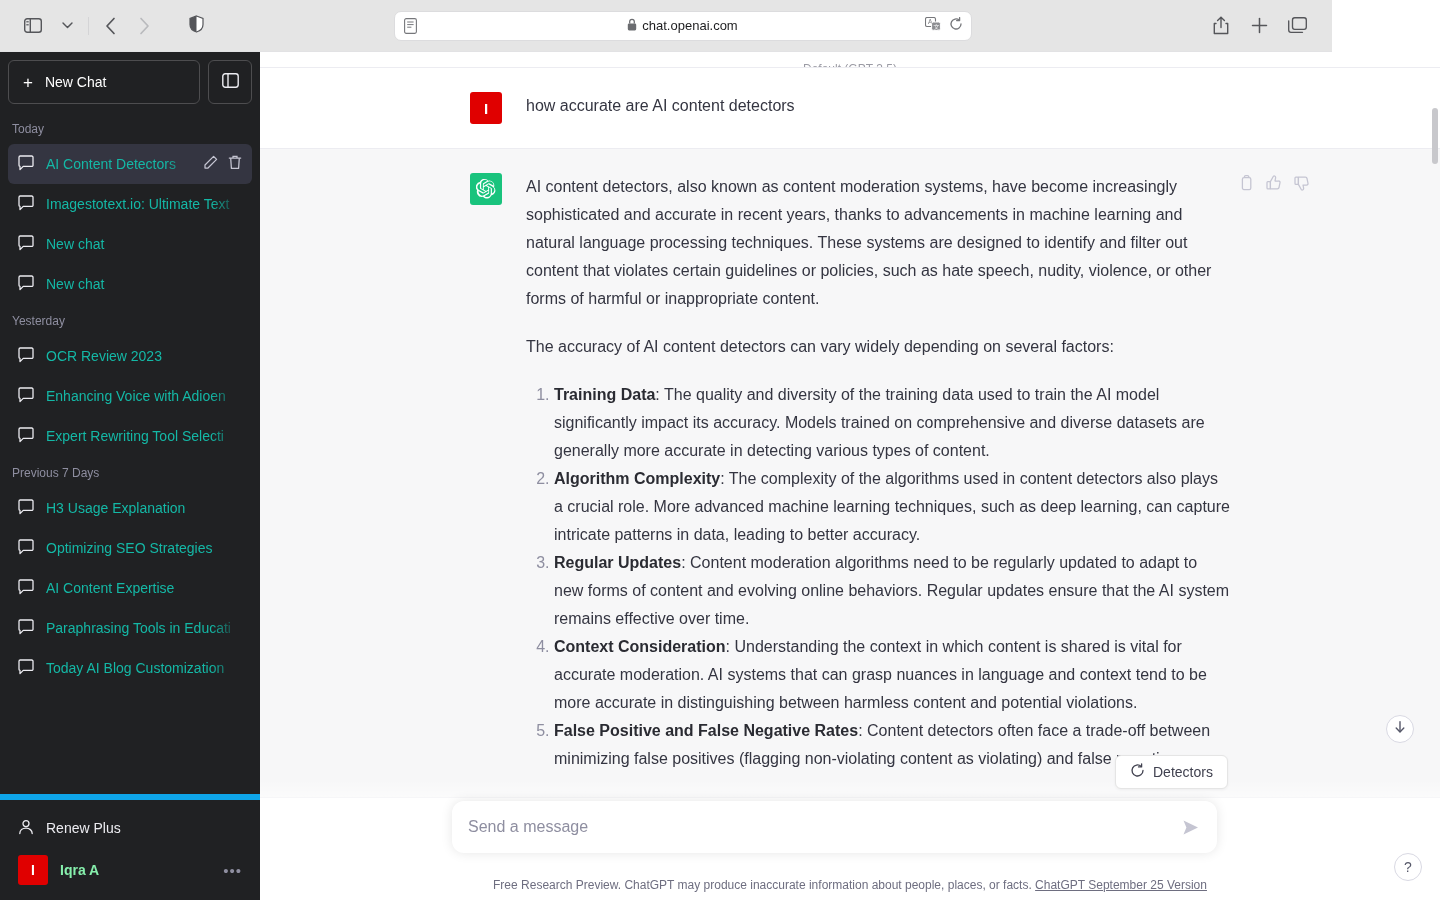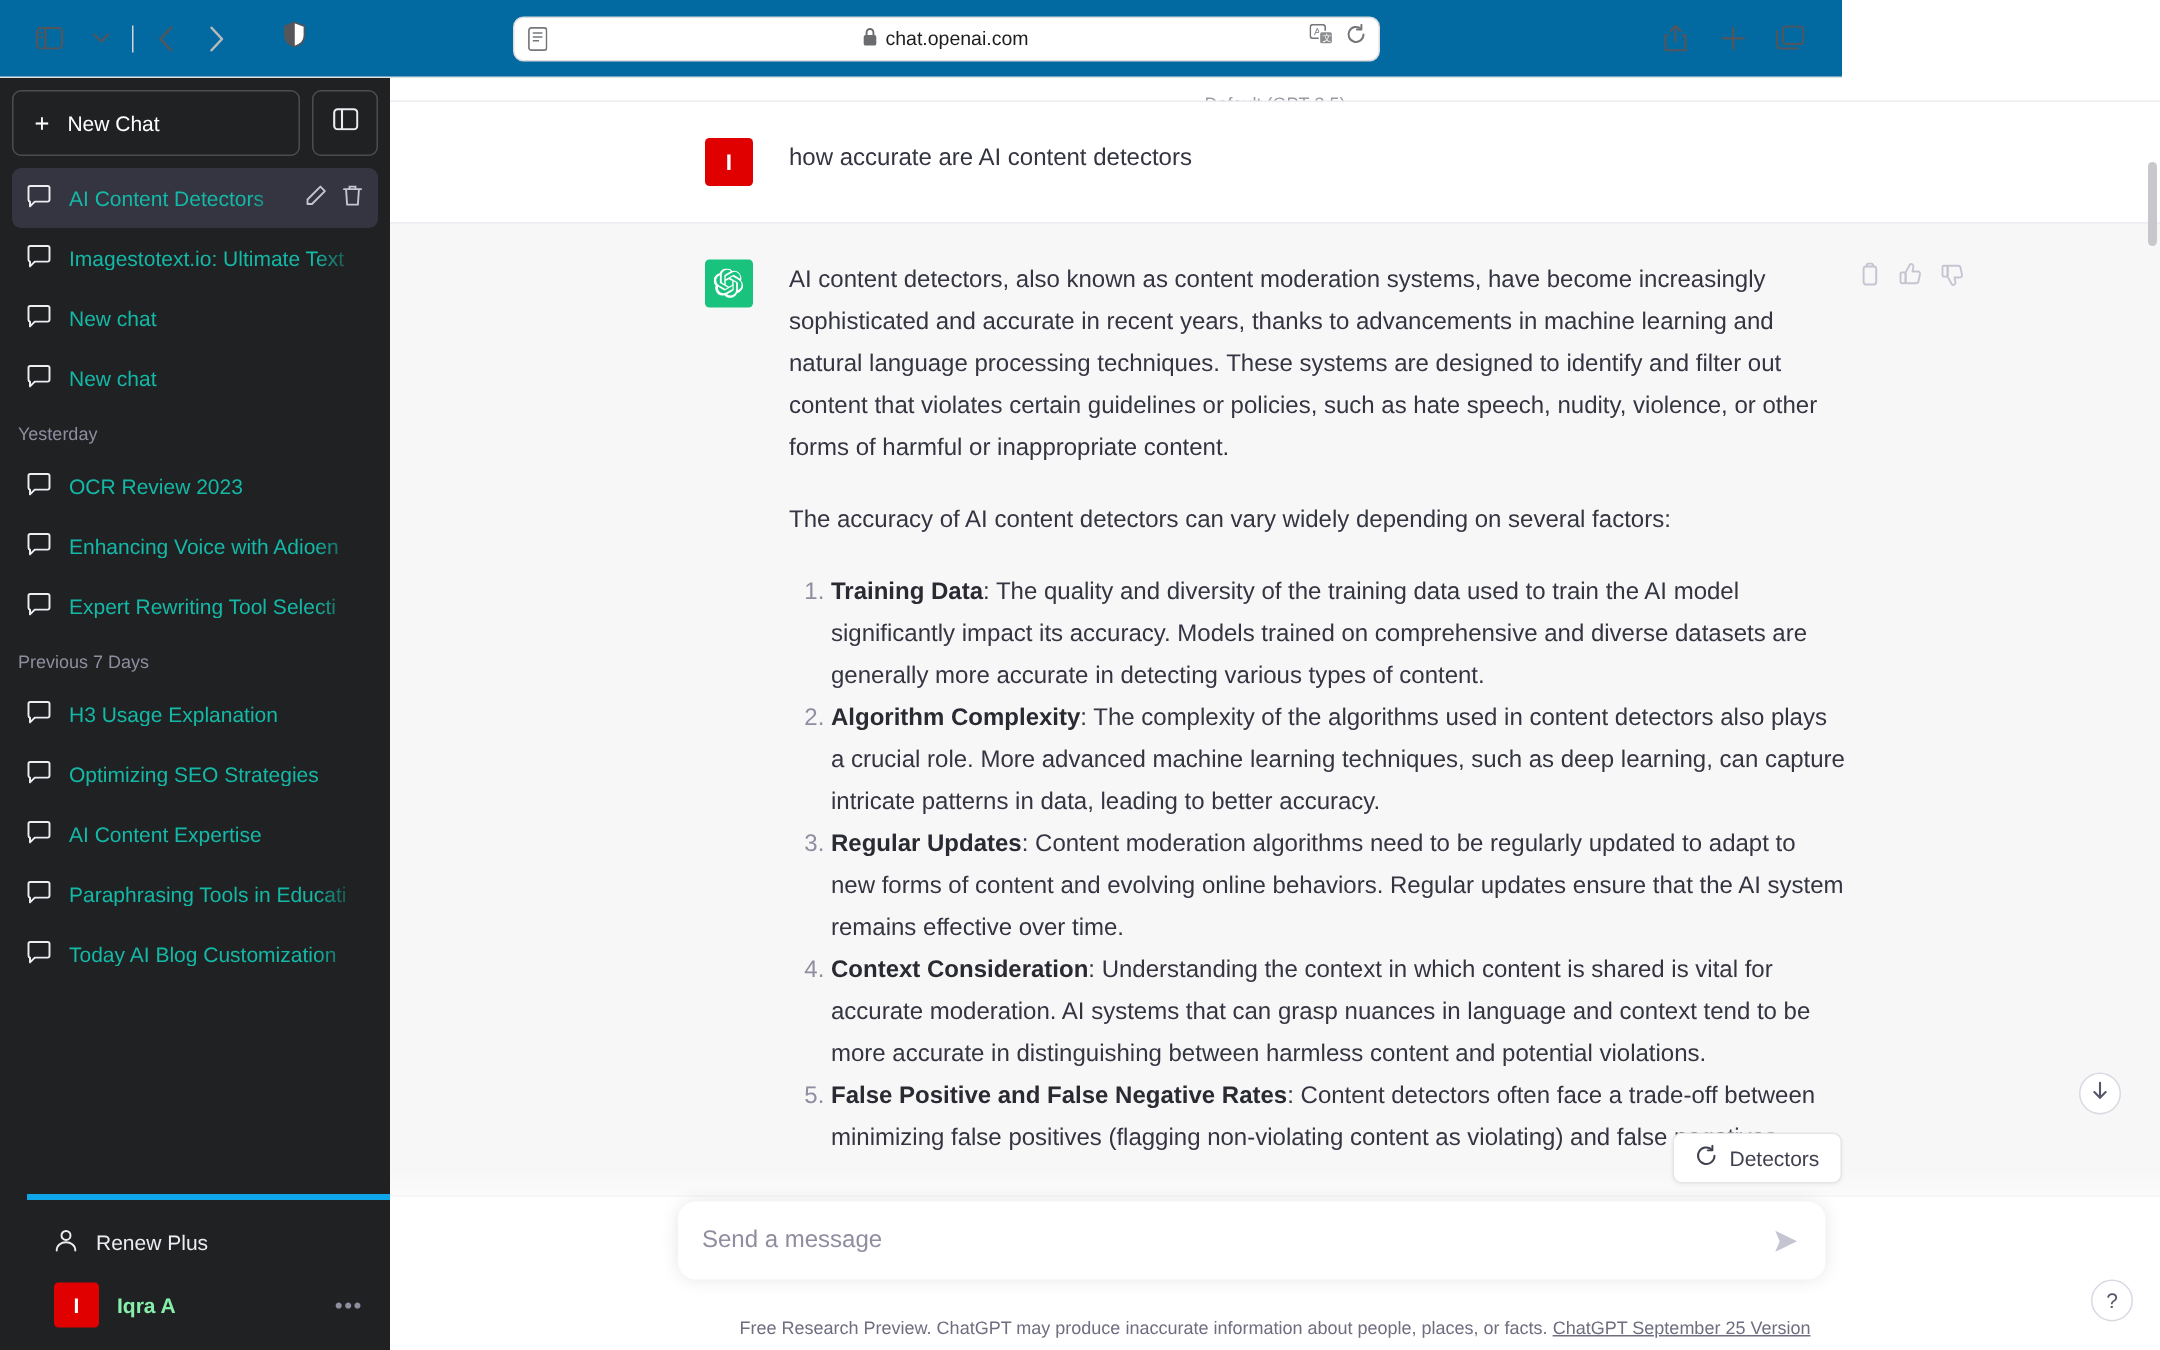--- a/index.html
+++ b/index.html
@@ -6,22 +6,22 @@
   html, body {
     width: 1440px; height: 900px;
     font-family: "Liberation Sans", sans-serif;
     overflow: hidden;
     background: #ffffff;
   }
 
   
   .browser-bar {
     position: absolute; top: 0; left: 0;
-    width: 1228px; height: 52px;
-    background: #0369a1;
+    width: 1332px; height: 52px;
+    background: #e5e5e5;
     display: flex; align-items: center;
     border-bottom: 1px solid #e2e2e4;
   }
   .chrome-left { display: flex; align-items: center; gap: 0; padding-left: 16px; }
   .chrome-btn {
     width: 34px; height: 34px;
     display: flex; align-items: center; justify-content: center;
     color: #55565a;
   }
   .chrome-sep { width: 1px; height: 18px; background: #d4d4d6; margin: 0 4px; }
@@ -88,21 +88,21 @@
   }
   .chat-item.active { background: #343541; }
   .chat-label {
     flex: 1; white-space: nowrap; overflow: hidden;
     position: relative;
     mask-image: linear-gradient(to right, #000 84%, transparent 100%);
     -webkit-mask-image: linear-gradient(to right, #000 84%, transparent 100%);
   }
   .chat-actions { display: flex; gap: 10px; color: #c5c5d2; }
 
-  .sidebar-bottom { border-top: 4px solid #0ea5e9; padding: 8px; margin-left: 18px; }
+  .sidebar-bottom { border-top: 6px solid #0ea5e9; padding: 8px; }
   .bottom-item {
     height: 40px; display: flex; align-items: center; gap: 12px;
     padding: 0 10px; border-radius: 6px;
     font-size: 14px; color: #ececf1; cursor: pointer;
   }
   .user-row {
     height: 44px; display: flex; align-items: center; gap: 12px;
     padding: 0 10px; border-radius: 6px; cursor: pointer;
   }
   .avatar-sq {
@@ -318,20 +318,21 @@
         <svg width="17" height="15" viewBox="0 0 17 15">
             <rect x="0.8" y="0.8" width="15.4" height="13.4" rx="2.4" fill="none" stroke="#ececf1" stroke-width="1.4"></rect>
             <line x1="6" y1="0.8" x2="6" y2="14.2" stroke="#ececf1" stroke-width="1.4"></line>
           </svg>
       </span>
     </div>
   </div>
 
   <div class="nav-scroll">
 
+    <div class="section-label">Today</div>
     <div class="chat-item active">
       <span><svg width="16" height="16" viewBox="0 0 16 16">
             <path d="M1 2.2 a1.2 1.2 0 0 1 1.2 -1.2 h11.6 a1.2 1.2 0 0 1 1.2 1.2 v8 a1.2 1.2 0 0 1 -1.2 1.2 H5.2 L2 14.6 V11.4 a1.2 1.2 0 0 1 -1 -1.2 z" fill="none" stroke="#ececf1" stroke-width="1.3" stroke-linejoin="round"></path>
           </svg></span>
       <span class="chat-label">AI Content Detectors</span>
       <span class="chat-actions">
         <span><svg width="15" height="15" viewBox="0 0 15 15">
               <path d="M10.6 1.4 l3 3 L5 13 H2 V10 z" fill="none" stroke="#c5c5d2" stroke-width="1.25" stroke-linejoin="round"></path>
             </svg></span>
         <span><svg width="14" height="15" viewBox="0 0 14 15">

